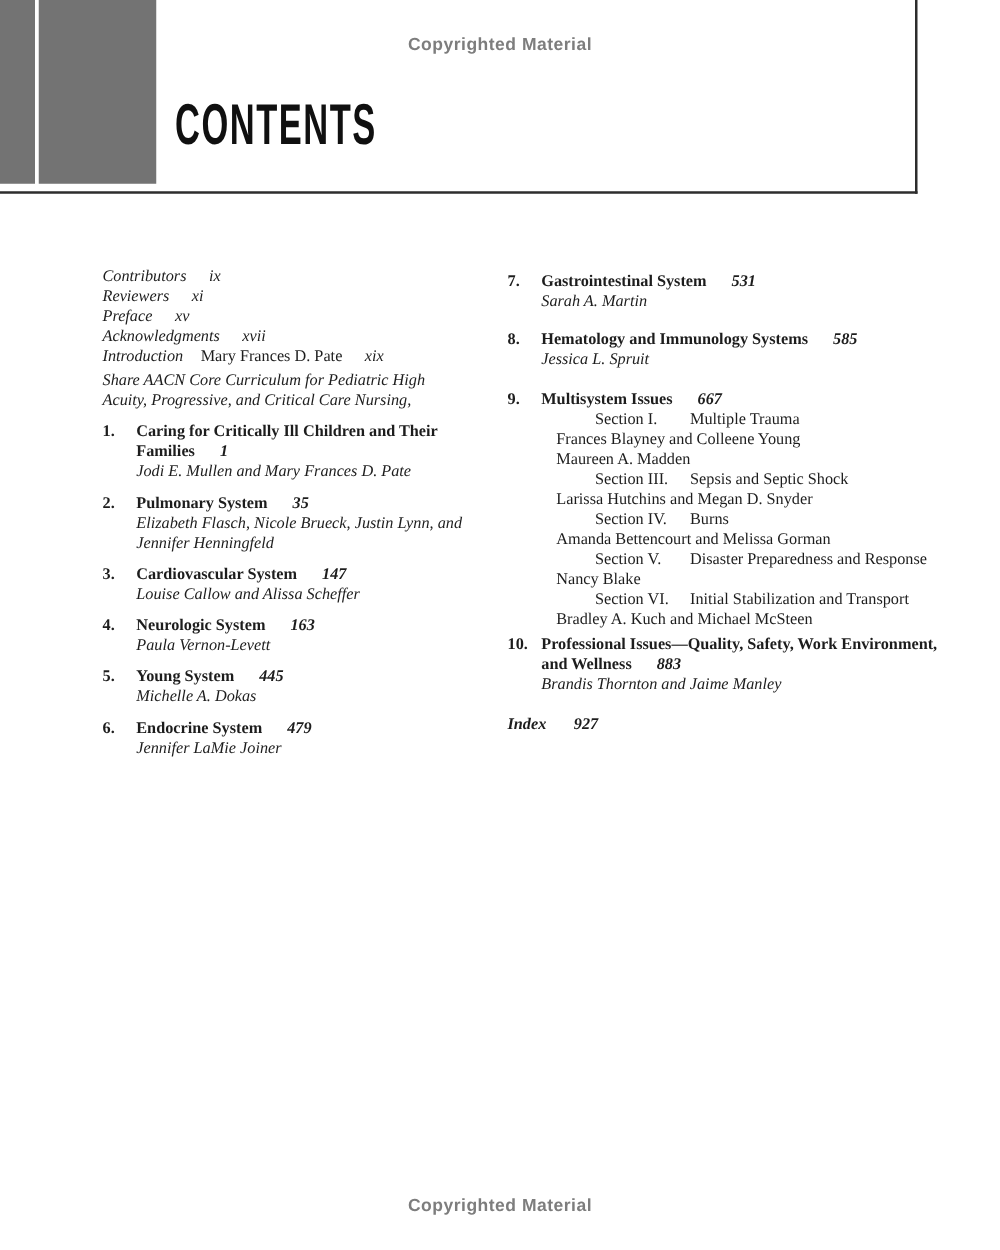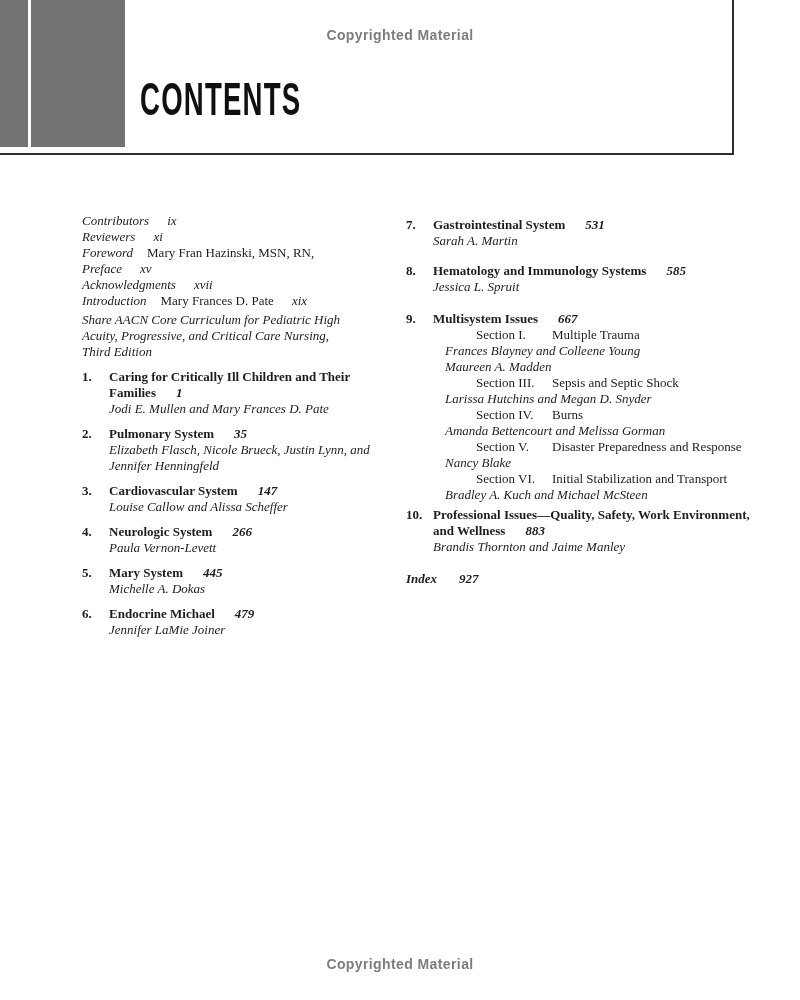--- a/index.html
+++ b/index.html
@@ -43,21 +43,21 @@
   .col-right .chapter.mt10 {margin-top:4px;}
   .ch-num {flex:0 0 27px; width:27px; font-weight:700;}
   .ch-body {flex:1;}
   .ch-title {font-weight:700;}
   .ch-page {font-weight:700; font-style:italic; margin-left:20px;}
   .ch-authors {font-style:italic;}
 
   
   .sections {padding-left:12px;}
   .sec-label {display:inline-block; min-width:76px;margin-left:31px;}
-  .sec-authors {font-style:italic;}
+  .sec-authors {}
 
   
   .index-line {margin-top:16px; font-style:italic;font-weight:bold;}
   .index-page {margin-left:22px;}
 </style>
 </head>
 <body>
 
 <div class="page">
 
@@ -71,35 +71,31 @@
 
   <div class="col col-left">
     <div>
       <div class="fm-line">
         <span class="fm-label">Contributors</span><span class="fm-page">ix</span>
       </div>
       <div class="fm-line">
         <span class="fm-label">Reviewers</span><span class="fm-page">xi</span>
       </div>
       <div class="fm-line">
-        <span class="fm-label">Foreword</span><span class="fm-detail">Mary Fran Hazinski, MSN, RN,</span>
-      </div>
-      <div class="fm-line">
         <span class="fm-label">Preface</span><span class="fm-page">xv</span>
       </div>
       <div class="fm-line">
         <span class="fm-label">Acknowledgments</span><span class="fm-page">xvii</span>
       </div>
       <div class="fm-line">
         <span class="fm-label">Introduction</span><span class="fm-detail">Mary Frances D. Pate</span><span class="fm-page">xix</span>
       </div>
       <div class="note">
         <div>Share AACN Core Curriculum for Pediatric High</div>
         <div>Acuity, Progressive, and Critical Care Nursing,</div>
-        <div>Third Edition</div>
       </div>
     </div>
 
     <div class="chapter">
       <span class="ch-num">1.</span>
       <div class="ch-body">
         <div><span class="ch-title">Caring for Critically Ill Children and Their Families</span><span class="ch-page">1</span></div>
         <div class="ch-authors">Jodi E. Mullen and Mary Frances D. Pate</div>
       </div>
     </div>
@@ -116,37 +112,37 @@
       <span class="ch-num">3.</span>
       <div class="ch-body">
         <div><span class="ch-title">Cardiovascular System</span><span class="ch-page">147</span></div>
         <div class="ch-authors">Louise Callow and Alissa Scheffer</div>
       </div>
     </div>
 
     <div class="chapter">
       <span class="ch-num">4.</span>
       <div class="ch-body">
-        <div><span class="ch-title">Neurologic System</span><span class="ch-page">266</span></div>
+        <div><span class="ch-title">Neurologic System</span><span class="ch-page">163</span></div>
         <div class="ch-authors">Paula Vernon-Levett</div>
       </div>
     </div>
 
     <div class="chapter">
       <span class="ch-num">5.</span>
       <div class="ch-body">
-        <div><span class="ch-title">Mary System</span><span class="ch-page">445</span></div>
+        <div><span class="ch-title">Young System</span><span class="ch-page">445</span></div>
         <div class="ch-authors">Michelle A. Dokas</div>
       </div>
     </div>
 
     <div class="chapter">
       <span class="ch-num">6.</span>
       <div class="ch-body">
-        <div><span class="ch-title">Endocrine Michael</span><span class="ch-page">479</span></div>
+        <div><span class="ch-title">Endocrine System</span><span class="ch-page">479</span></div>
         <div class="ch-authors">Jennifer LaMie Joiner</div>
       </div>
     </div>
   </div>
 
   <div class="col col-right">
 
     <div class="chapter first">
       <span class="ch-num">7.</span>
       <div class="ch-body">

